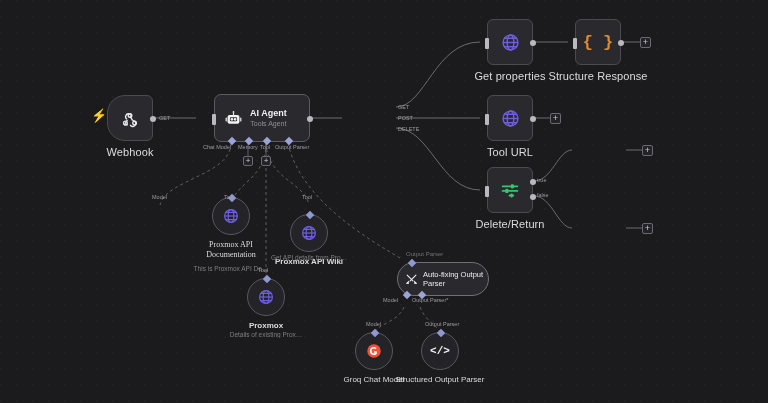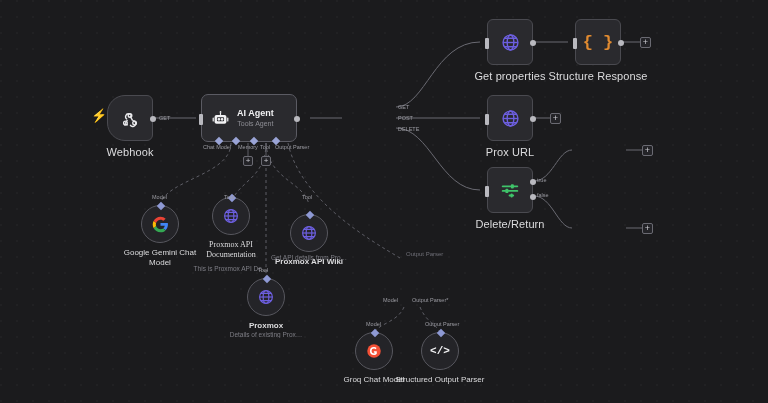--- a/index.html
+++ b/index.html
@@ -193,21 +193,21 @@
       <circle cx="12" cy="9" r="2.2"></circle>
       <circle cx="17.5" cy="18" r="2.2"></circle>
       <circle cx="6.5" cy="18" r="2.2"></circle>
     </svg>
     <div class="bolt" style="left:-17px; top:13px;">⚡</div>
     <div class="port" style="right:-4px; top:20px;"></div>
     <div class="node-label">Webhook</div>
   </div>
   <div class="port-lbl" style="left:159px; top:115px;">GET</div>
 
-  <div class="agent" style="left:201px; top:94px;text-align:center;">
+  <div class="agent" style="left:214px; top:94px;text-align:center;">
     <svg width="19" height="19" viewBox="0 0 24 24" fill="none" stroke="#f2f2f4" stroke-width="1.5">
       <rect x="4.5" y="7.5" width="15" height="11" rx="2.5" fill="#f2f2f4" stroke="none"></rect>
       <rect x="7.5" y="10.5" width="9" height="5" rx="1" fill="#2a2a2e" stroke="none"></rect>
       <circle cx="10" cy="13" r="1" fill="#f2f2f4"></circle>
       <circle cx="14" cy="13" r="1" fill="#f2f2f4"></circle>
       <path d="M12 4.5v3" stroke="#f2f2f4"></path>
       <circle cx="12" cy="3.7" r="1.1" fill="#f2f2f4" stroke="none"></circle>
       <path d="M2.8 11.5v3.5M21.2 11.5v3.5" stroke="#f2f2f4" stroke-linecap="round"></path>
     </svg>
     <div class="agent-txt">
@@ -255,21 +255,21 @@
 
   <div class="node sq" style="left:487px; top:95px;">
     <svg width="21" height="21" viewBox="0 0 24 24" fill="none" stroke="#6d5fe0" stroke-width="1.6">
       <circle cx="12" cy="12" r="8.5"></circle>
       <ellipse cx="12" cy="12" rx="3.8" ry="8.5"></ellipse>
       <path d="M3.5 12h17"></path>
         <path d="M5 7.2h14M5 16.8h14"></path>
     </svg>
     <div class="inport" style="left:-3px; top:18px;"></div>
     <div class="port" style="right:-4px; top:20px;"></div>
-    <div class="node-label">Prox URL</div>
+    <div class="node-label">Tool URL</div>
   </div>
   <div class="plus" style="left:550px; top:113px;">+</div>
 
   <div class="node sq" style="left:487px; top:167px;">
     <svg width="22" height="22" viewBox="0 0 24 24" fill="none" stroke="#3fc46a" stroke-width="2" stroke-linecap="round">
       <path d="M4 8h16"></path>
         <path d="M4 13h16"></path>
         <path d="M11.5 18h4"></path>
       <rect x="13" y="5.6" width="3.2" height="4.8" rx="1" fill="#3fc46a" stroke="none"></rect>
       <rect x="7" y="10.6" width="3.2" height="4.8" rx="1" fill="#3fc46a" stroke="none"></rect>
@@ -280,30 +280,20 @@
     <div class="port" style="right:-4px; top:26px;"></div>
     <div class="node-label">Delete/Return</div>
   </div>
   <div class="port-lbl" style="left:537px; top:177px;">true</div>
   <div class="port-lbl" style="left:537px; top:192px;">false</div>
 
   <div class="plus" style="left:642px; top:145px;">+</div>
 
   <div class="plus" style="left:642px; top:223px;">+</div>
 
-  <div class="circ" style="left:141px; top:205px;">
-    <svg width="17" height="17" viewBox="0 0 48 48">
-      <path fill="#4285F4" d="M45 24c0-1.6-.14-2.74-.44-3.93H24v7.14h12.04c-.24 1.98-1.55 4.96-4.46 6.96l-.04.27 6.48 5.02.45.05C42.6 35.76 45 30.36 45 24z"></path>
-      <path fill="#34A853" d="M24 46c5.9 0 10.85-1.94 14.47-5.29l-6.9-5.34c-1.84 1.29-4.32 2.19-7.57 2.19-5.78 0-10.69-3.81-12.44-9.08l-.26.02-6.73 5.21-.09.25C8.08 41.07 15.48 46 24 46z"></path>
-      <path fill="#FBBC05" d="M11.56 28.48A13.6 13.6 0 0 1 10.82 24c0-1.56.28-3.07.72-4.48l-.01-.3-6.82-5.3-.22.11A22 22 0 0 0 2 24c0 3.55.86 6.9 2.49 9.97l7.07-5.49z"></path>
-      <path fill="#EA4335" d="M24 10.42c4.1 0 6.87 1.77 8.45 3.25l6.17-6.02C34.83 4.1 29.9 2 24 2 15.48 2 8.08 6.93 4.49 14.08l7.05 5.44C13.31 14.25 18.22 10.42 24 10.42z"></path>
-    </svg>
-    <div class="diamond top" style="left:16px; top:-3px;"></div>
-    <div class="circ-label">Google Gemini Chat Model</div>
-  </div>
   <div class="port-lbl" style="left:152px; top:194px;">Model</div>
 
   <div class="circ" style="left:212px; top:197px;font-family:Liberation Serif, serif;">
     <svg width="18" height="18" viewBox="0 0 24 24" fill="none" stroke="#6d5fe0" stroke-width="1.6">
       <circle cx="12" cy="12" r="8.5"></circle>
       <ellipse cx="12" cy="12" rx="3.8" ry="8.5"></ellipse>
       <path d="M3.5 12h17"></path>
         <path d="M5 7.2h14M5 16.8h14"></path>
     </svg>
     <div class="diamond top" style="left:16px; top:-3px;"></div>
@@ -331,20 +321,34 @@
       <ellipse cx="12" cy="12" rx="3.8" ry="8.5"></ellipse>
       <path d="M3.5 12h17"></path>
         <path d="M5 7.2h14M5 16.8h14"></path>
     </svg>
     <div class="diamond top" style="left:16px; top:-3px;"></div>
     <div class="circ-label">Proxmox</div>
   </div>
   <div class="port-lbl" style="left:258px; top:267px;">Tool</div>
   <div class="circ-sub" style="left:266px; top:331px;">Details of existing Prox…</div>
 
+  <div class="pill" style="left:397px; top:262px;">
+    <svg width="17" height="17" viewBox="0 0 24 24" fill="none" stroke="#f4f4f6" stroke-width="1.9" stroke-linecap="round">
+      <path d="M4 4l10.5 10.5"></path>
+        <path d="M20 4L9.5 14.5"></path>
+      <path d="M3.2 19.2l4-4"></path>
+        <path d="M20.8 19.2l-4-4"></path>
+      <circle cx="5.5" cy="18.5" r="1.9" fill="#f4f4f6" stroke="none"></circle>
+      <circle cx="18.5" cy="18.5" r="1.9" fill="#f4f4f6" stroke="none"></circle>
+    </svg>
+    <div class="pill-txt">Auto-fixing Output Parser</div>
+    <div class="diamond top" style="left:11px; top:-3px;"></div>
+    <div class="diamond" style="left:6px; bottom:-3px;"></div>
+    <div class="diamond" style="left:21px; bottom:-3px;"></div>
+  </div>
   <div class="conn-lbl" style="left:406px; top:251px;">Output Parser</div>
   <div class="port-lbl" style="left:383px; top:297px;">Model</div>
   <div class="port-lbl" style="left:412px; top:297px;">Output Parser*</div>
 
   <div class="circ" style="left:355px; top:332px;">
     <svg width="18" height="18" viewBox="0 0 24 24">
       <circle cx="12" cy="12" r="9" fill="#f55036"></circle>
       <path d="M12 6.6a5.4 5.4 0 1 0 0 10.8c1.6 0 2.9-.7 3.7-1.8v-3.4h-3.9v2.1h1.9c-.4.7-1.1 1.1-1.7 1.1a3.3 3.3 0 1 1 0-6.6c.8 0 1.5.3 2 .8l1.5-1.5A5.4 5.4 0 0 0 12 6.6z" fill="#ffffff"></path>
     </svg>
     <div class="diamond top" style="left:16px; top:-3px;"></div>

